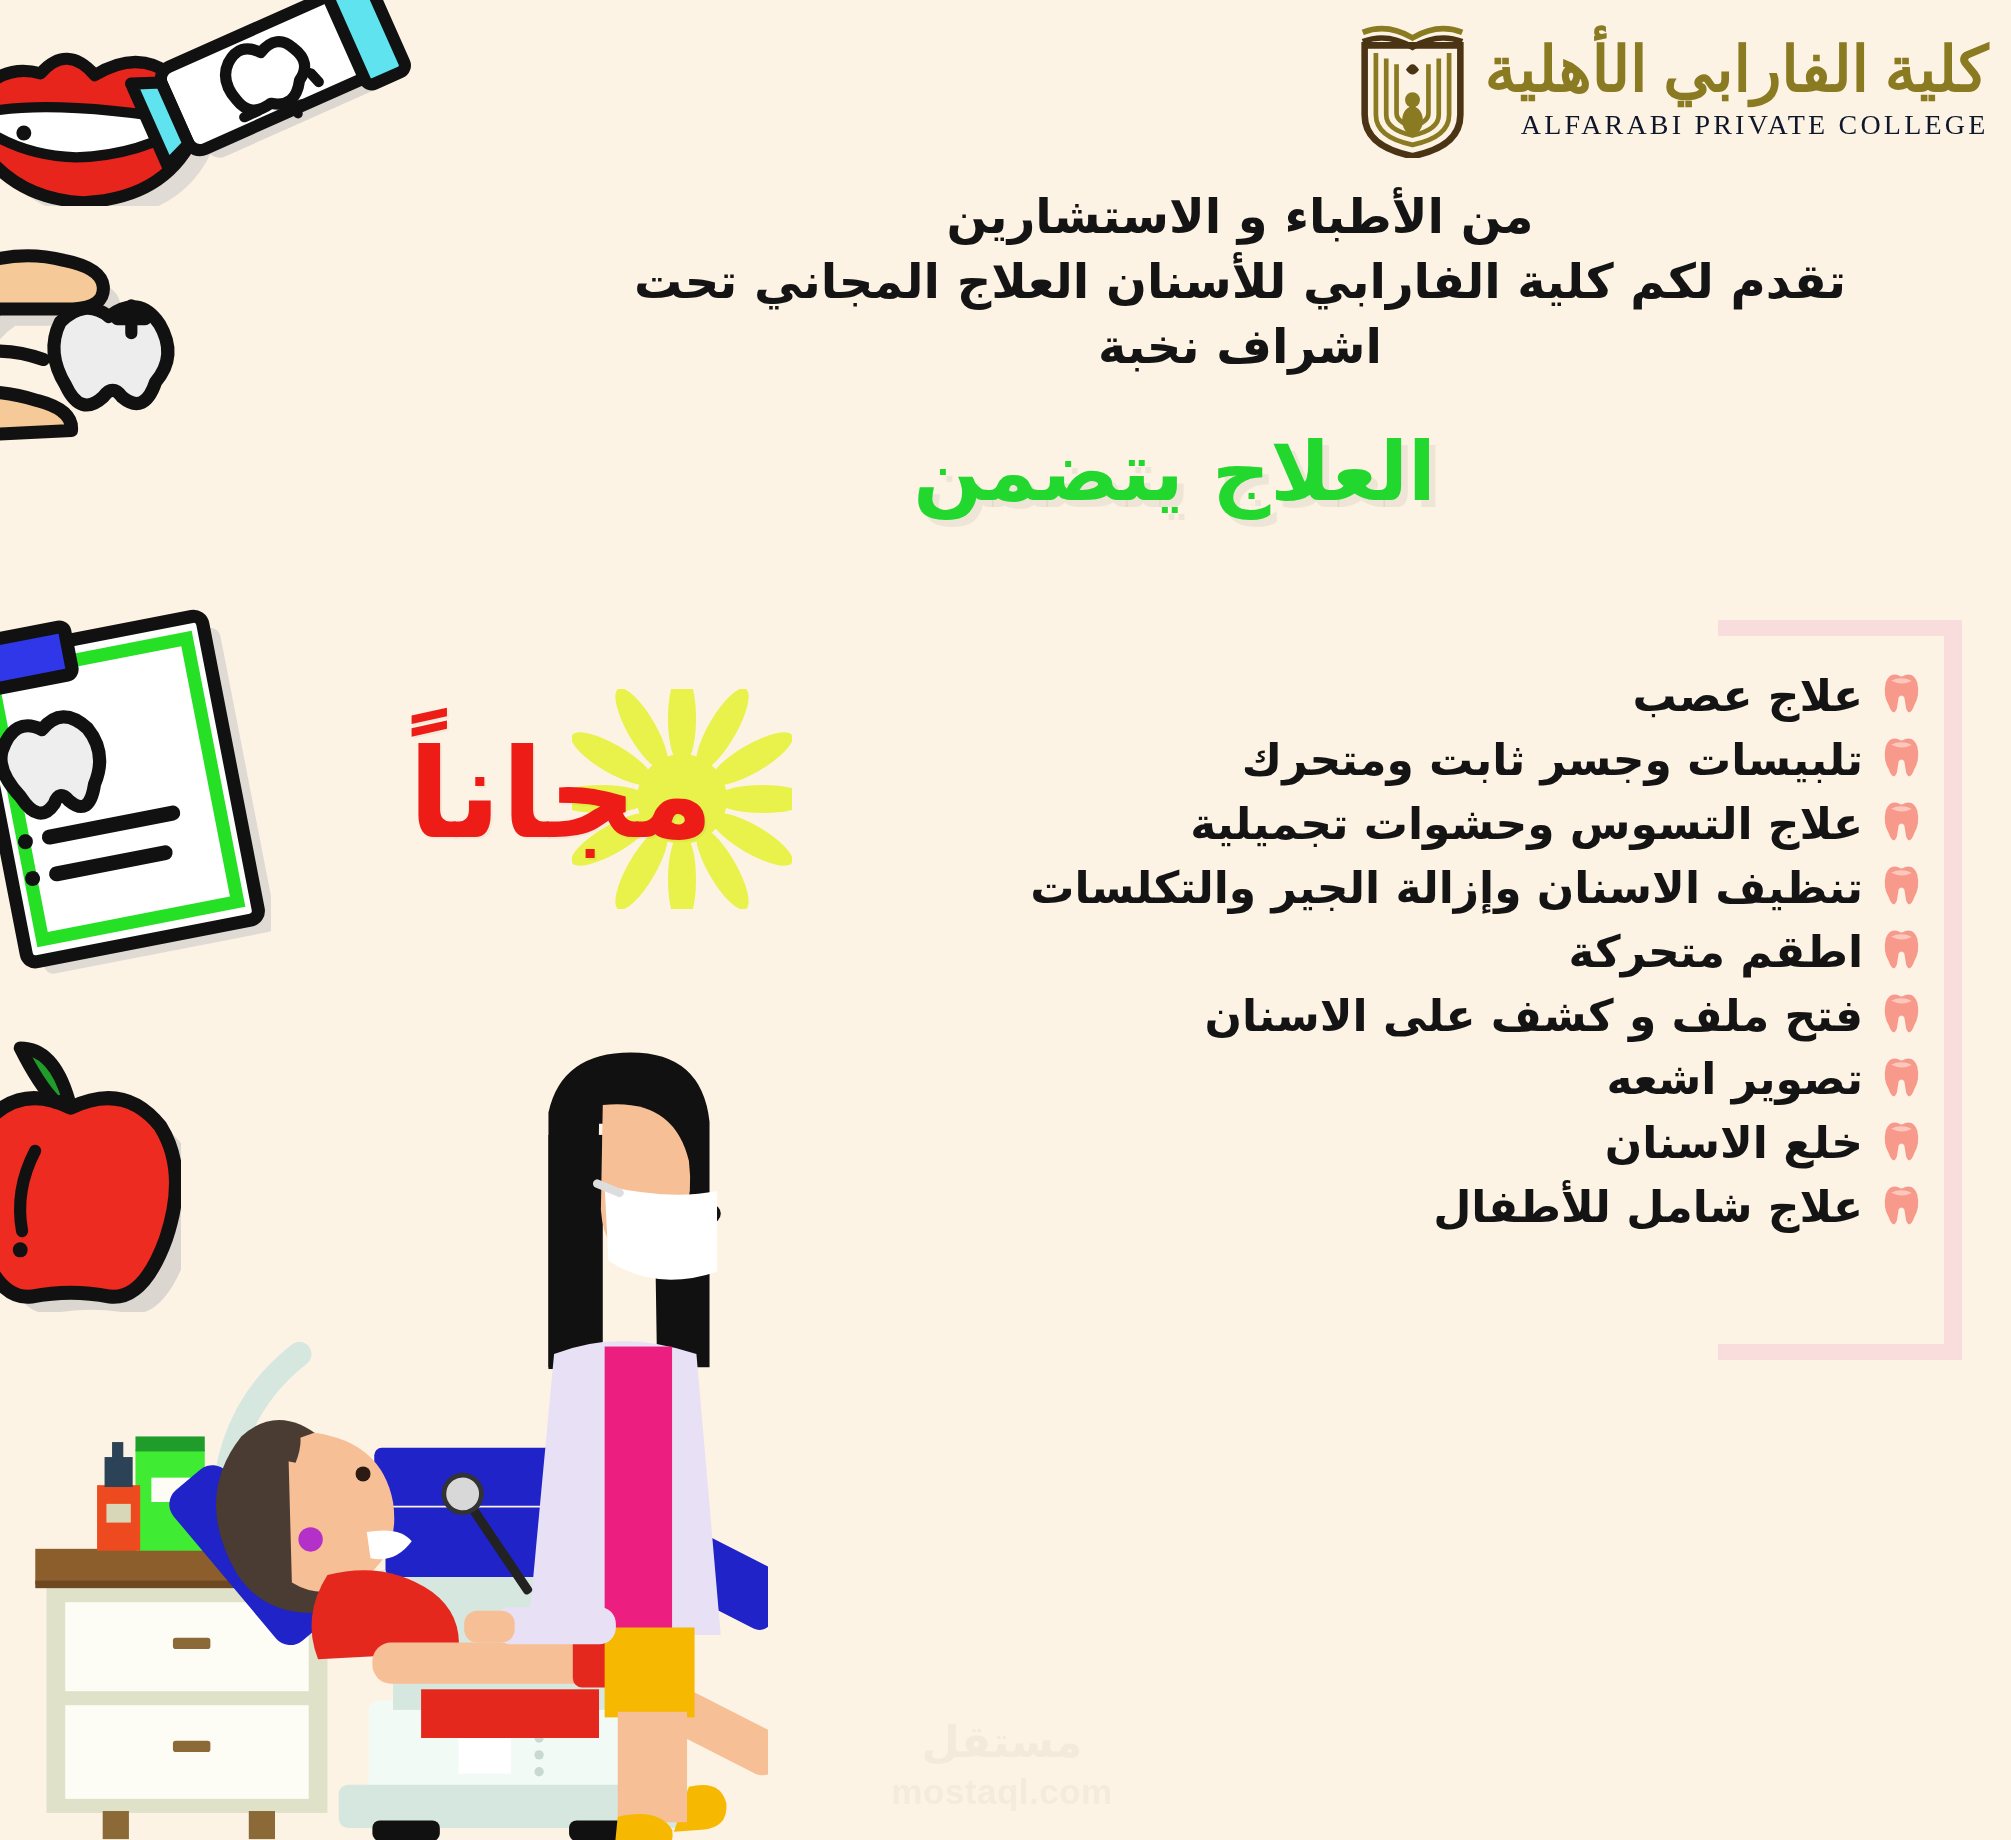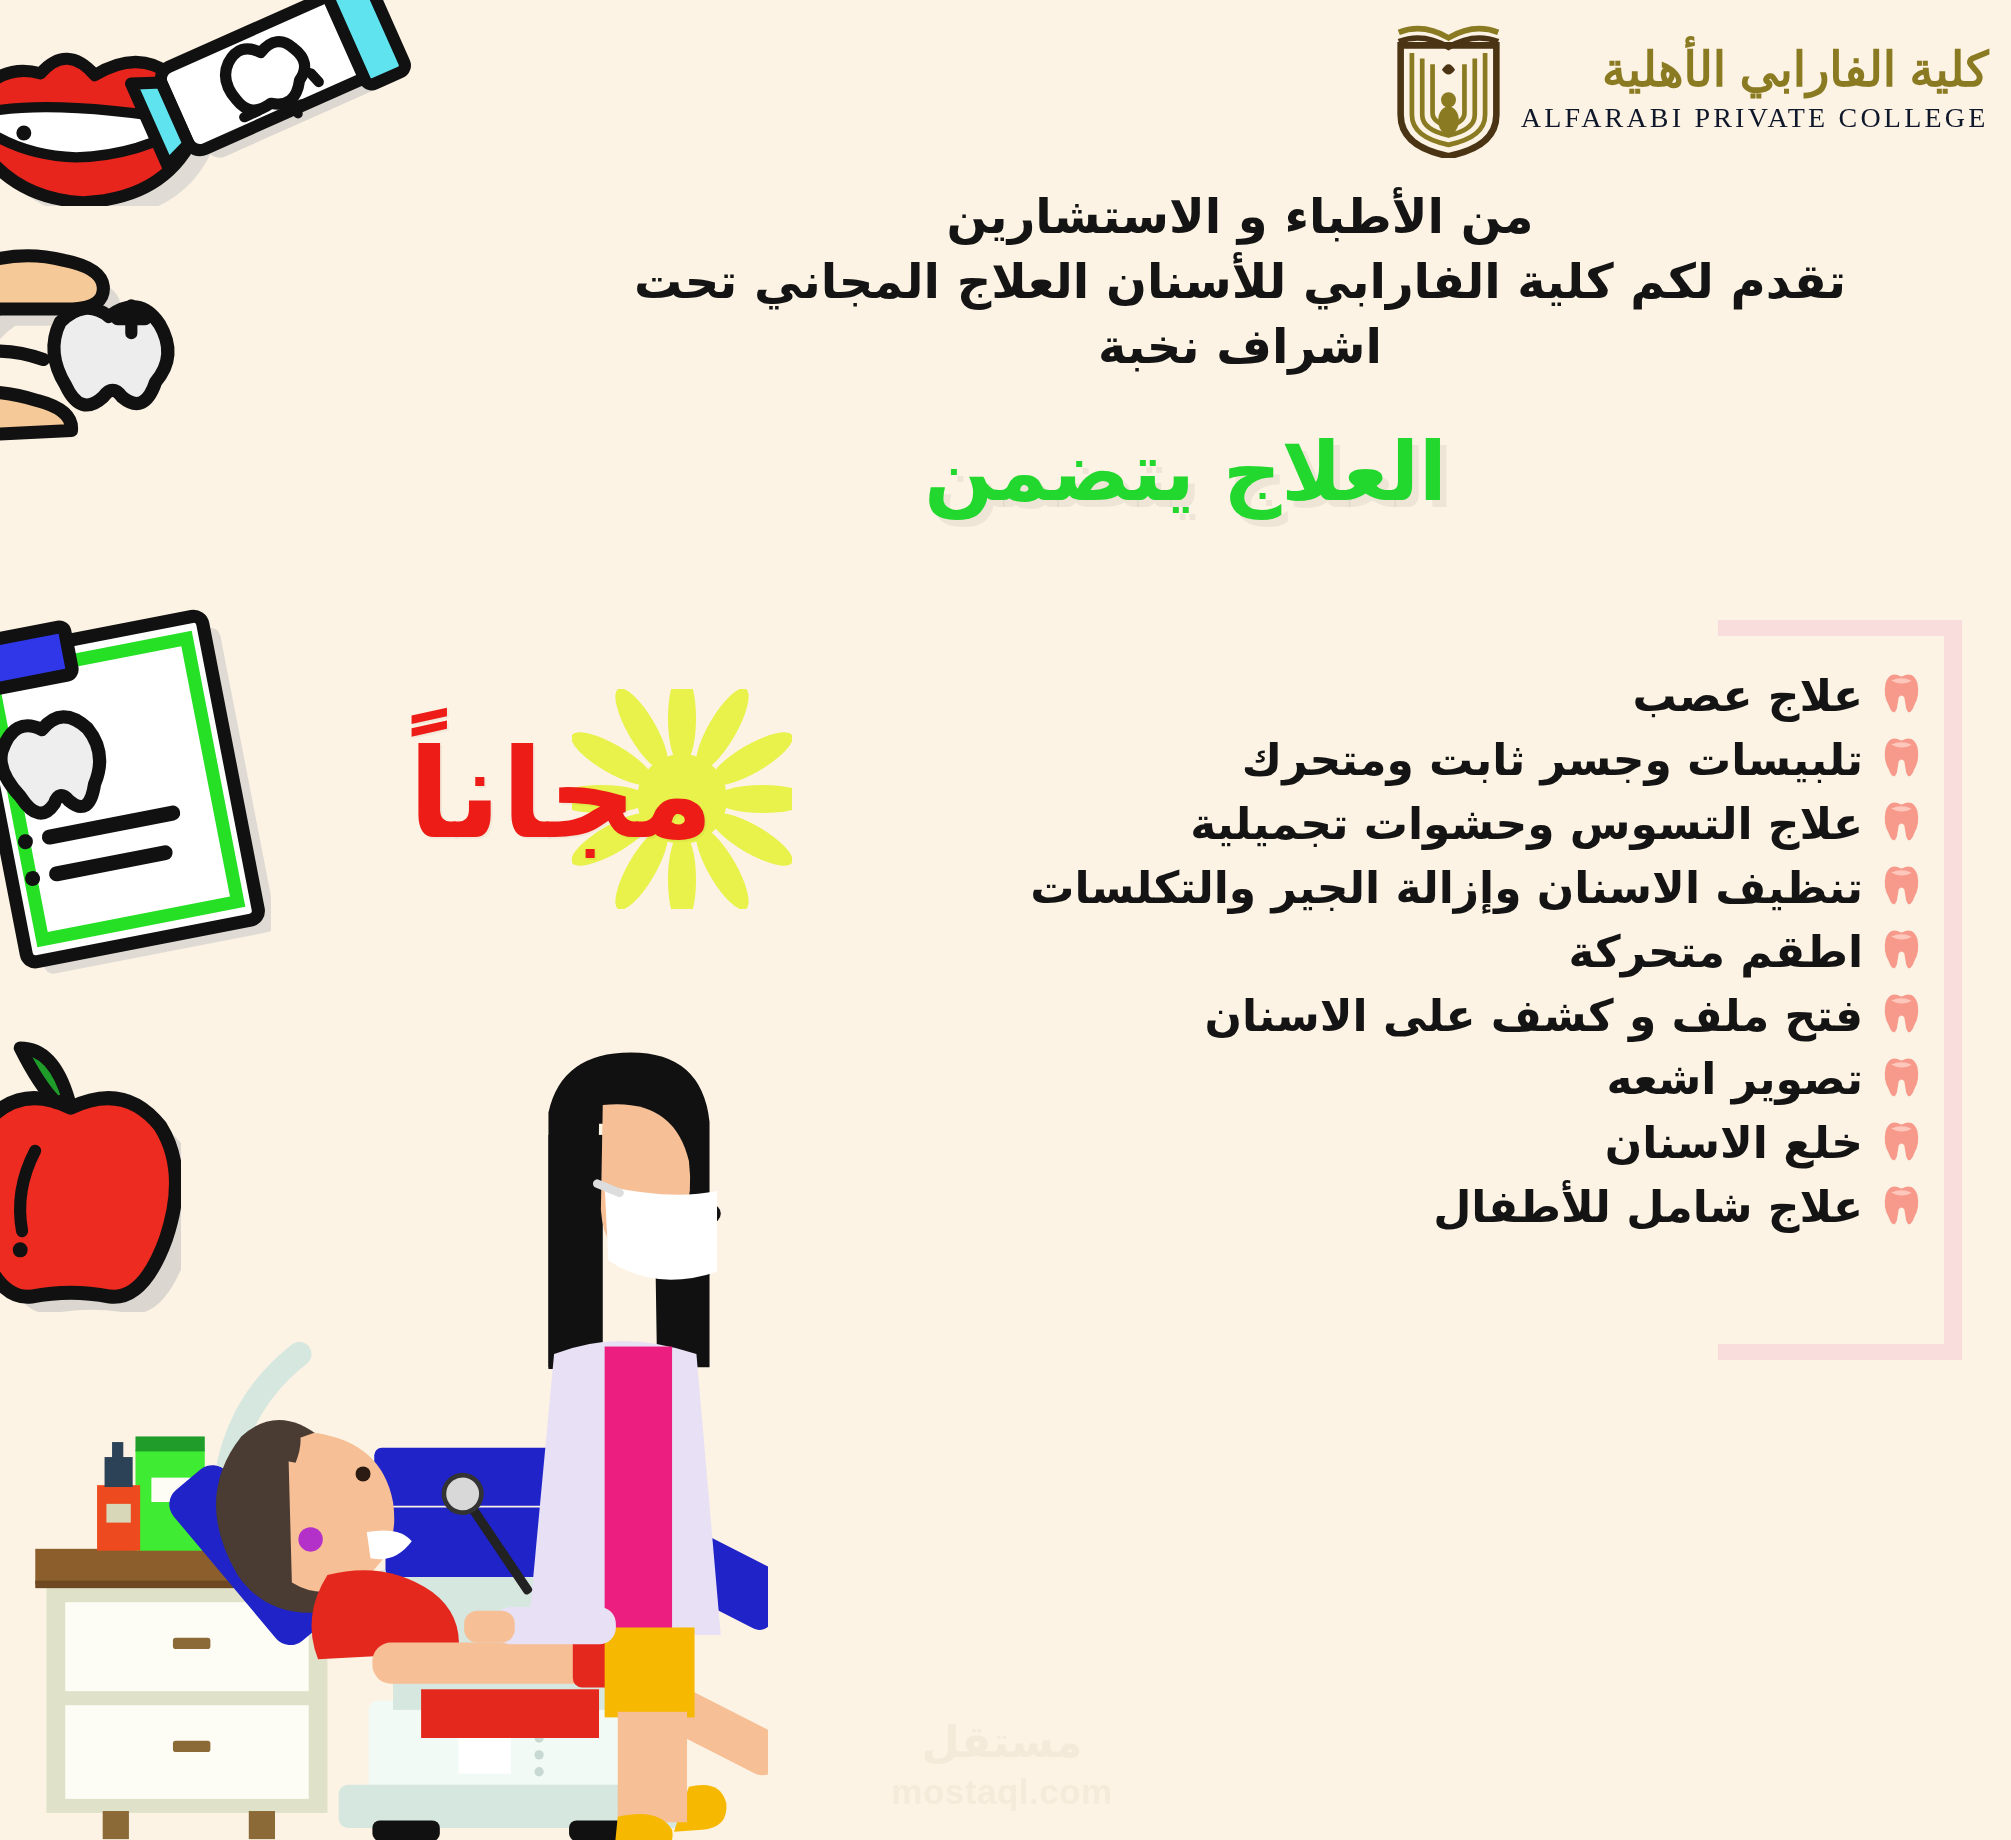--- a/index.html
+++ b/index.html
@@ -17,22 +17,22 @@
   }
 
   
   #logo-block{
     position:absolute; top:20.6px; right:22.5px;
     display:flex; align-items:center; gap:17px;
     direction:rtl;
   }
   #logo-text{ text-align:right; line-height:1; }
   #logo-ar{
-    font-size:48px; font-weight:700; color:#8a7a22;
-    font-family:Liberation Sans, sans-serif;
+    font-size:63px; font-weight:700; color:#8a7a22;
+    font-family:Liberation Serif, serif;
     letter-spacing:0.9px;
   }
   #logo-en{
     margin-top:9.4px;
     font-size:28px; color:#0f172a; letter-spacing:3.2px;
     font-family:"Liberation Serif","DejaVu Serif",serif;
     direction:ltr;
   }
   #logo-mark{ width:111px; height:137px; flex:0 0 auto; }
 
@@ -43,21 +43,21 @@
     text-align:center;
     font-size:48px; font-weight:700; line-height:1.35;
     color:#141414;
     font-family:"DejaVu Sans","Liberation Sans",sans-serif;
   }
   #headline .ln{display:block;}
 
   
   #green-heading{
     position:absolute;
-    top:426px; right:240px; width:1171px;
+    top:426px; right:251px; width:1171px;
     text-align:center;
     font-size:81px; font-weight:700; line-height:1.15;
     color:#22d82f;
     text-shadow:6.6px 6.6px 0 rgba(0,0,0,.055);
     font-family:"DejaVu Sans","Liberation Sans",sans-serif;
   }
 
   
   #bracket{
     position:absolute;

